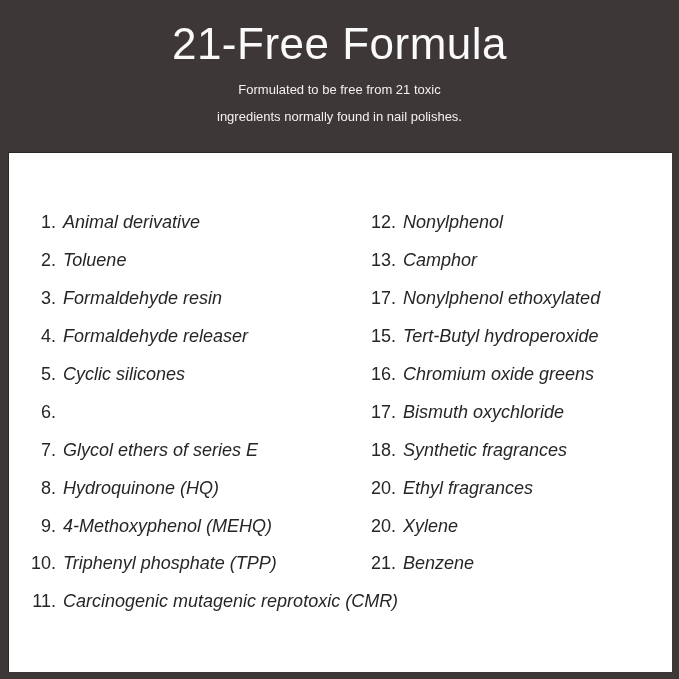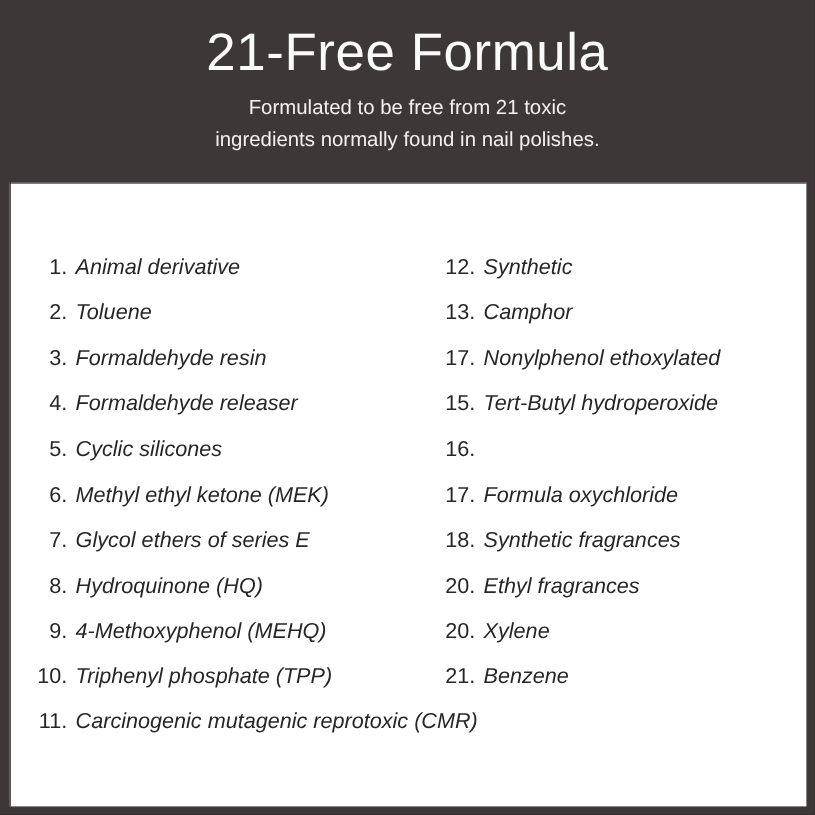--- a/index.html
+++ b/index.html
@@ -26,21 +26,21 @@
   .title {
     margin-top: 19px;
     font-size: 44px;
     font-weight: 500;
     letter-spacing: 0.5px;
     line-height: 1.15;
     color: #fafafa;
   }
   .subtitle {
     margin-top: 6px;
-    font-size: 17px;
+    font-size: 13px;
     line-height: 27px;
     font-weight: 400;
     color: #f2f1f0;
   }
   .card {
     position: absolute;
     left: 8px;
     top: 152px;
     width: 664px;
     height: 520px;
@@ -107,21 +107,20 @@
       <li>
           <span class="num">4.</span>
           <span class="txt">Formaldehyde releaser</span>
         </li>
       <li>
           <span class="num">5.</span>
           <span class="txt">Cyclic silicones</span>
         </li>
       <li>
           <span class="num">6.</span>
-          <span class="txt">Methyl ethyl ketone (MEK)</span>
         </li>
       <li>
           <span class="num">7.</span>
           <span class="txt">Glycol ethers of series E</span>
         </li>
       <li>
           <span class="num">8.</span>
           <span class="txt">Hydroquinone (HQ)</span>
         </li>
       <li>
@@ -134,40 +133,41 @@
         </li>
       <li>
           <span class="num">11.</span>
           <span class="txt">Carcinogenic mutagenic reprotoxic (CMR)</span>
         </li>
     </ul>
 
     <ul class="col col-right">
       <li>
           <span class="num">12.</span>
-          <span class="txt">Synthetic</span>
+          <span class="txt">Nonylphenol</span>
         </li>
       <li>
           <span class="num">13.</span>
           <span class="txt">Camphor</span>
         </li>
       <li>
           <span class="num">17.</span>
           <span class="txt">Nonylphenol ethoxylated</span>
         </li>
       <li>
           <span class="num">15.</span>
           <span class="txt">Tert-Butyl hydroperoxide</span>
         </li>
       <li>
           <span class="num">16.</span>
+          <span class="txt">Chromium oxide greens</span>
         </li>
       <li>
           <span class="num">17.</span>
-          <span class="txt">Formula oxychloride</span>
+          <span class="txt">Bismuth oxychloride</span>
         </li>
       <li>
           <span class="num">18.</span>
           <span class="txt">Synthetic fragrances</span>
         </li>
       <li>
           <span class="num">20.</span>
           <span class="txt">Ethyl fragrances</span>
         </li>
       <li>

